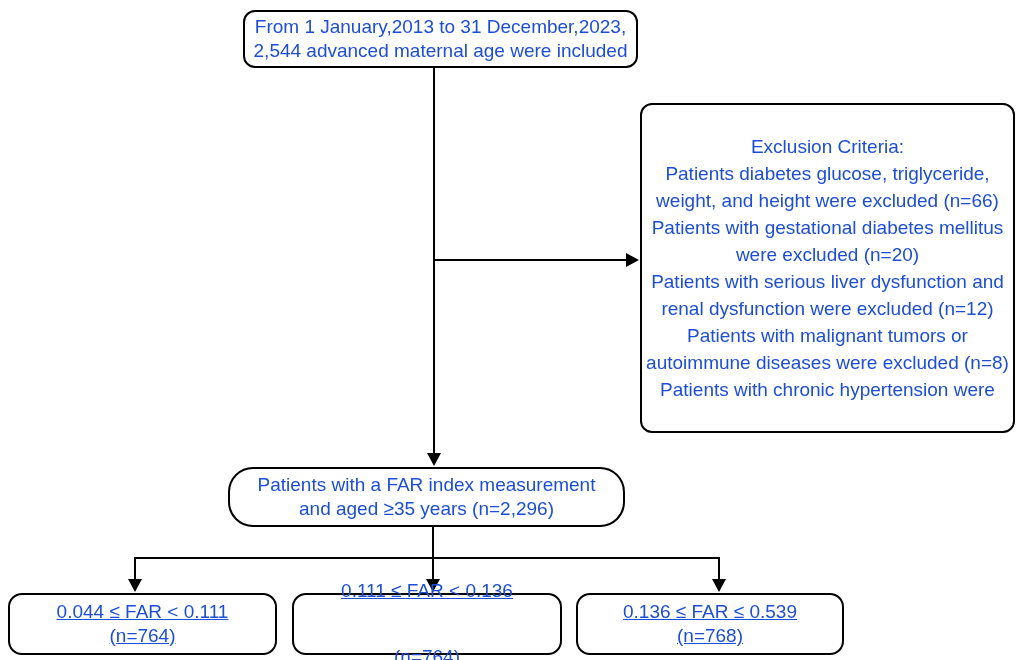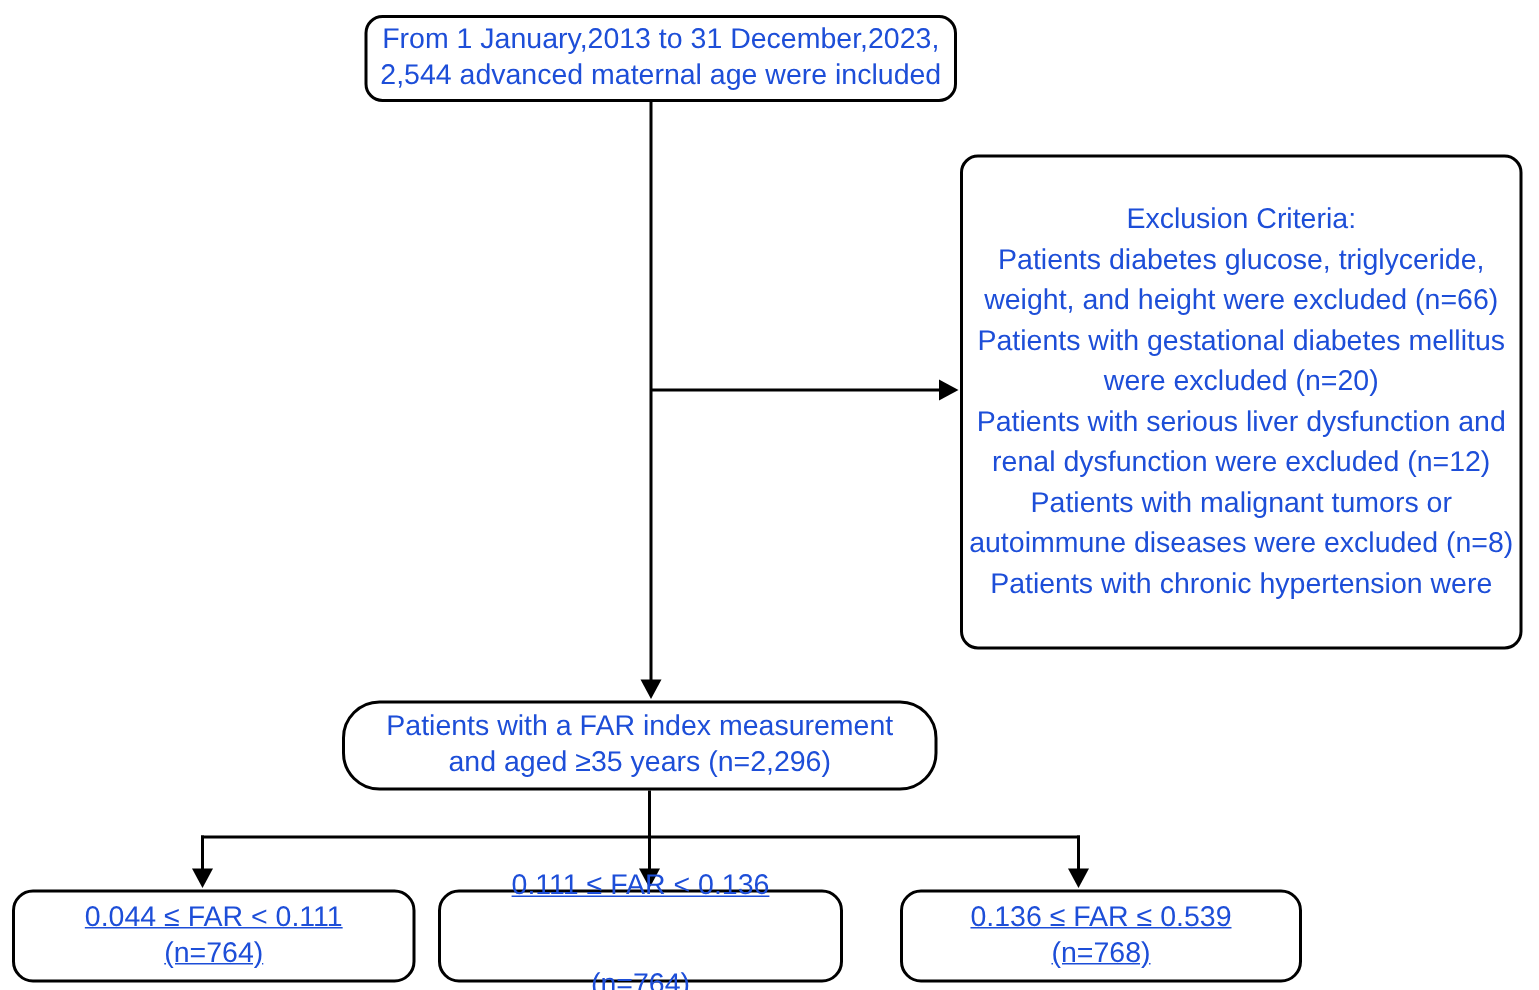--- a/index.html
+++ b/index.html
@@ -47,21 +47,21 @@
     border-radius: 25px;
   }
   .group-box {
     top: 593px;
     height: 62px;
     border-radius: 14px;
     text-decoration: underline;
   }
   #group-box-1 { left: 8px;   width: 269px; }
   #group-box-2 { left: 292px; width: 270px; gap: 42px; }
-  #group-box-3 { left: 600px; width: 268px; }
+  #group-box-3 { left: 576px; width: 268px; }
   svg.connectors {
     position: absolute;
     left: 0; top: 0;
     width: 1026px; height: 660px;
     pointer-events: none;
   }
   svg.connectors line { stroke: #000000; stroke-width: 2; }
   svg.connectors polygon { fill: #000000; stroke: none; }
 </style>
 </head>

